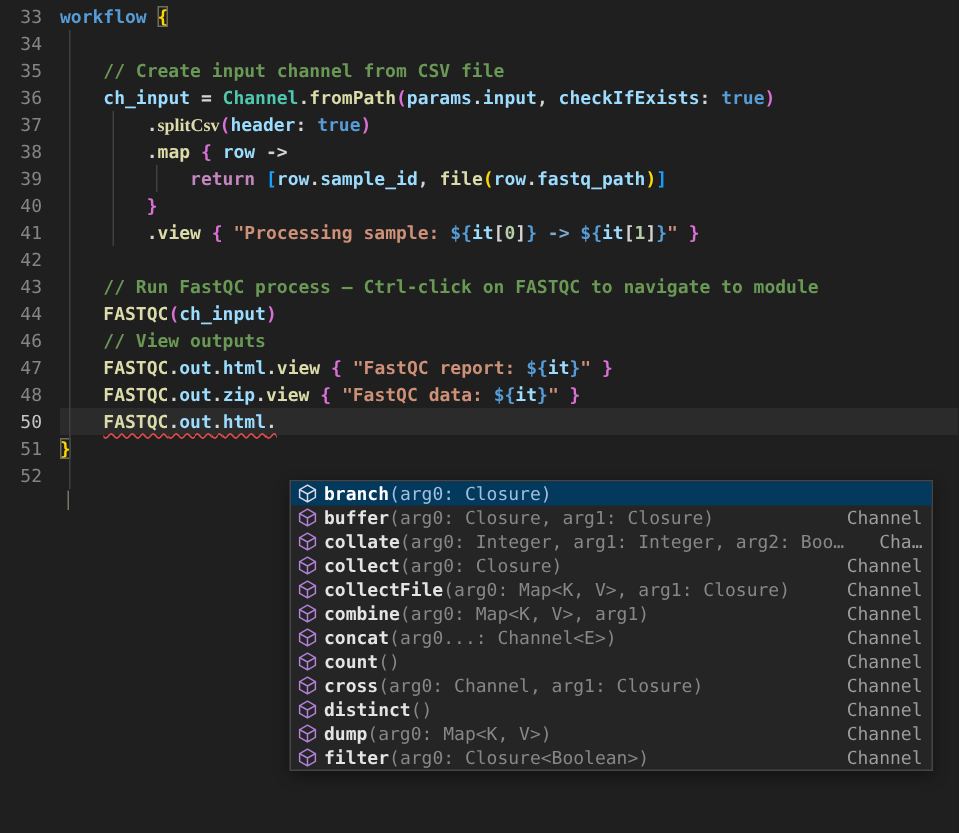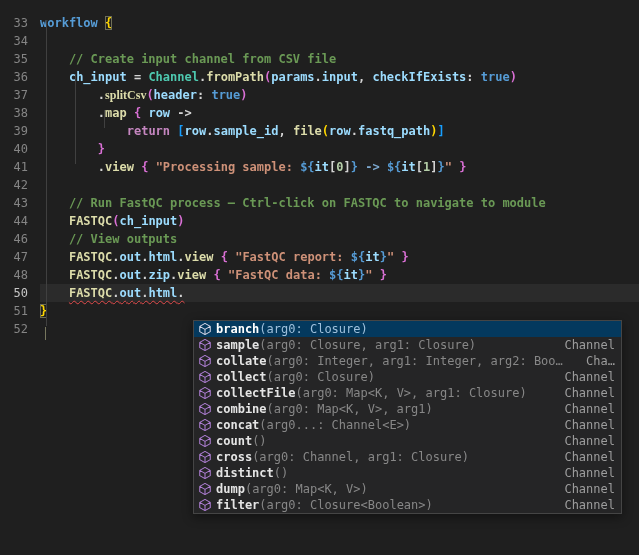--- a/index.html
+++ b/index.html
@@ -1,21 +1,21 @@
 <!DOCTYPE html>
 <html><head>
 <meta charset="utf-8">
 <style>
   html,body{margin:0;padding:0;}
   body{
     width:639px;height:555px;overflow:hidden;position:relative;
     background:#1f1f1f;
     font-family:"DejaVu Sans Mono","Liberation Mono",monospace;
   }
-  .editor{position:absolute;left:0;top:0;right:0;bottom:0;padding-top:14px;}
+  .editor{position:absolute;left:0;top:0;right:0;bottom:0;padding-top:2px;}
   .line{display:flex;height:18px;line-height:18px;font-size:12px;font-weight:600;}
   .gutter{
     flex:none;width:40px;box-sizing:border-box;padding-right:12px;
     text-align:right;color:#858585;font-weight:400;user-select:none;
   }
   .line.active .gutter{color:#c6c6c6;}
   .code{flex:1;white-space:pre;color:#d4d4d4;}
   .line.active .code{background:rgba(255,255,255,0.055);}
   .sq{
     text-decoration-line:underline;text-decoration-style:wavy;
@@ -128,21 +128,21 @@
   <div class="guide" style="left:104px;top:110px;height:18px;"></div>
 </div>
 
 <div class="suggest">
   <div id="slist">
       <div class="srow selected"><span class="sicon"><svg width="14" height="14" viewBox="0 0 16 16" fill="none">
             <path d="M8 1.6 L14 5 V11 L8 14.4 L2 11 V5 Z M2 5 L8 8.4 L14 5 M8 8.4 V14.4" stroke="#d8d8e8" stroke-width="1.15" stroke-linejoin="round"></path>
           </svg></span><span class="sname">branch</span><span class="sdetail">(arg0: Closure)</span></div>
       <div class="srow"><span class="sicon"><svg width="14" height="14" viewBox="0 0 16 16" fill="none">
             <path d="M8 1.6 L14 5 V11 L8 14.4 L2 11 V5 Z M2 5 L8 8.4 L14 5 M8 8.4 V14.4" stroke="#b180d7" stroke-width="1.15" stroke-linejoin="round"></path>
-          </svg></span><span class="sname">sample</span><span class="sdetail">(arg0: Closure, arg1: Closure)</span><span class="slabel">Channel</span></div>
+          </svg></span><span class="sname">buffer</span><span class="sdetail">(arg0: Closure, arg1: Closure)</span><span class="slabel">Channel</span></div>
       <div class="srow"><span class="sicon"><svg width="14" height="14" viewBox="0 0 16 16" fill="none">
             <path d="M8 1.6 L14 5 V11 L8 14.4 L2 11 V5 Z M2 5 L8 8.4 L14 5 M8 8.4 V14.4" stroke="#b180d7" stroke-width="1.15" stroke-linejoin="round"></path>
           </svg></span><span class="sname">collate</span><span class="sdetail">(arg0: Integer, arg1: Integer, arg2: Boo…</span><span class="slabel">Cha…</span></div>
       <div class="srow"><span class="sicon"><svg width="14" height="14" viewBox="0 0 16 16" fill="none">
             <path d="M8 1.6 L14 5 V11 L8 14.4 L2 11 V5 Z M2 5 L8 8.4 L14 5 M8 8.4 V14.4" stroke="#b180d7" stroke-width="1.15" stroke-linejoin="round"></path>
           </svg></span><span class="sname">collect</span><span class="sdetail">(arg0: Closure)</span><span class="slabel">Channel</span></div>
       <div class="srow"><span class="sicon"><svg width="14" height="14" viewBox="0 0 16 16" fill="none">
             <path d="M8 1.6 L14 5 V11 L8 14.4 L2 11 V5 Z M2 5 L8 8.4 L14 5 M8 8.4 V14.4" stroke="#b180d7" stroke-width="1.15" stroke-linejoin="round"></path>
           </svg></span><span class="sname">collectFile</span><span class="sdetail">(arg0: Map&lt;K, V&gt;, arg1: Closure)</span><span class="slabel">Channel</span></div>
       <div class="srow"><span class="sicon"><svg width="14" height="14" viewBox="0 0 16 16" fill="none">

